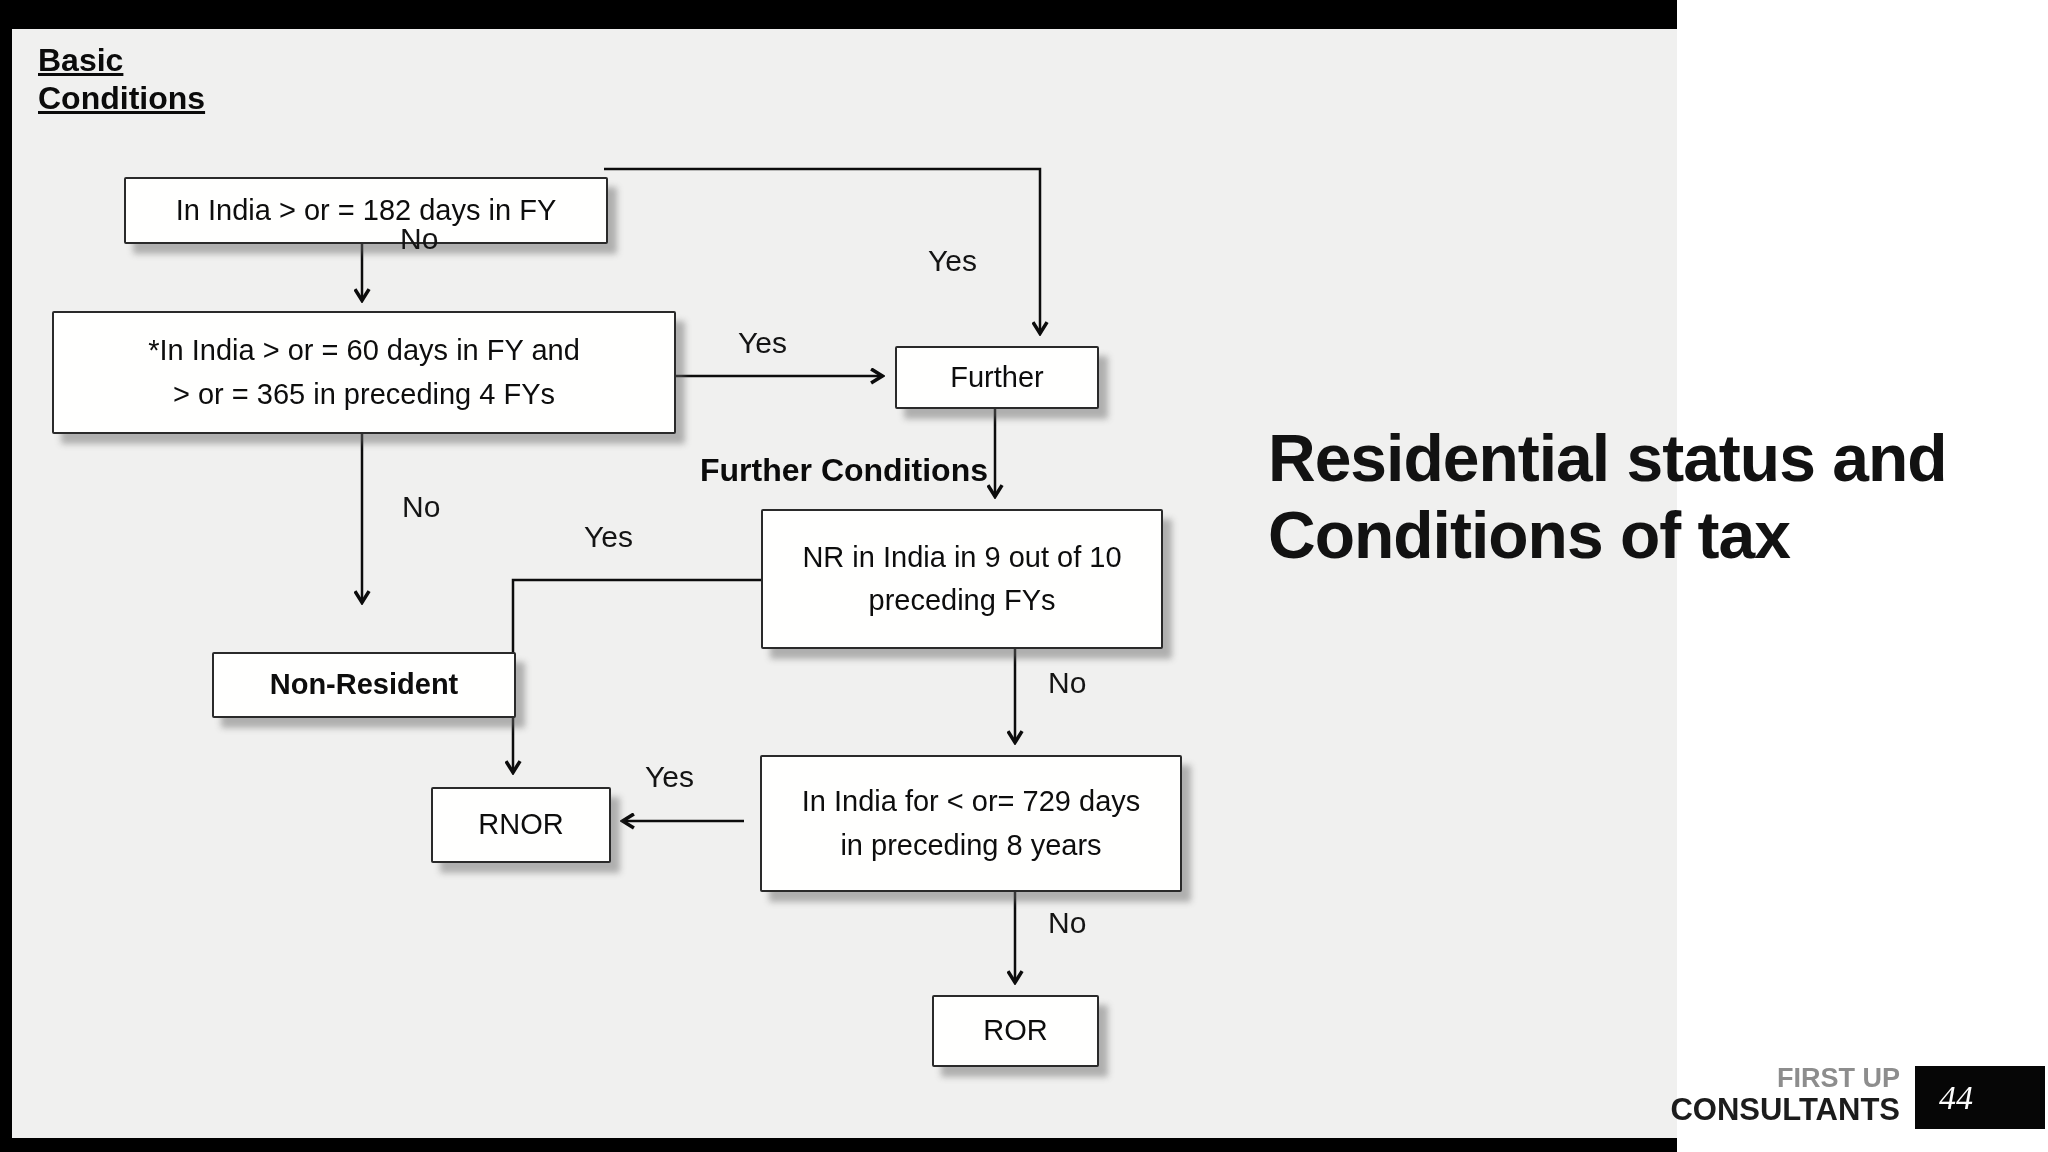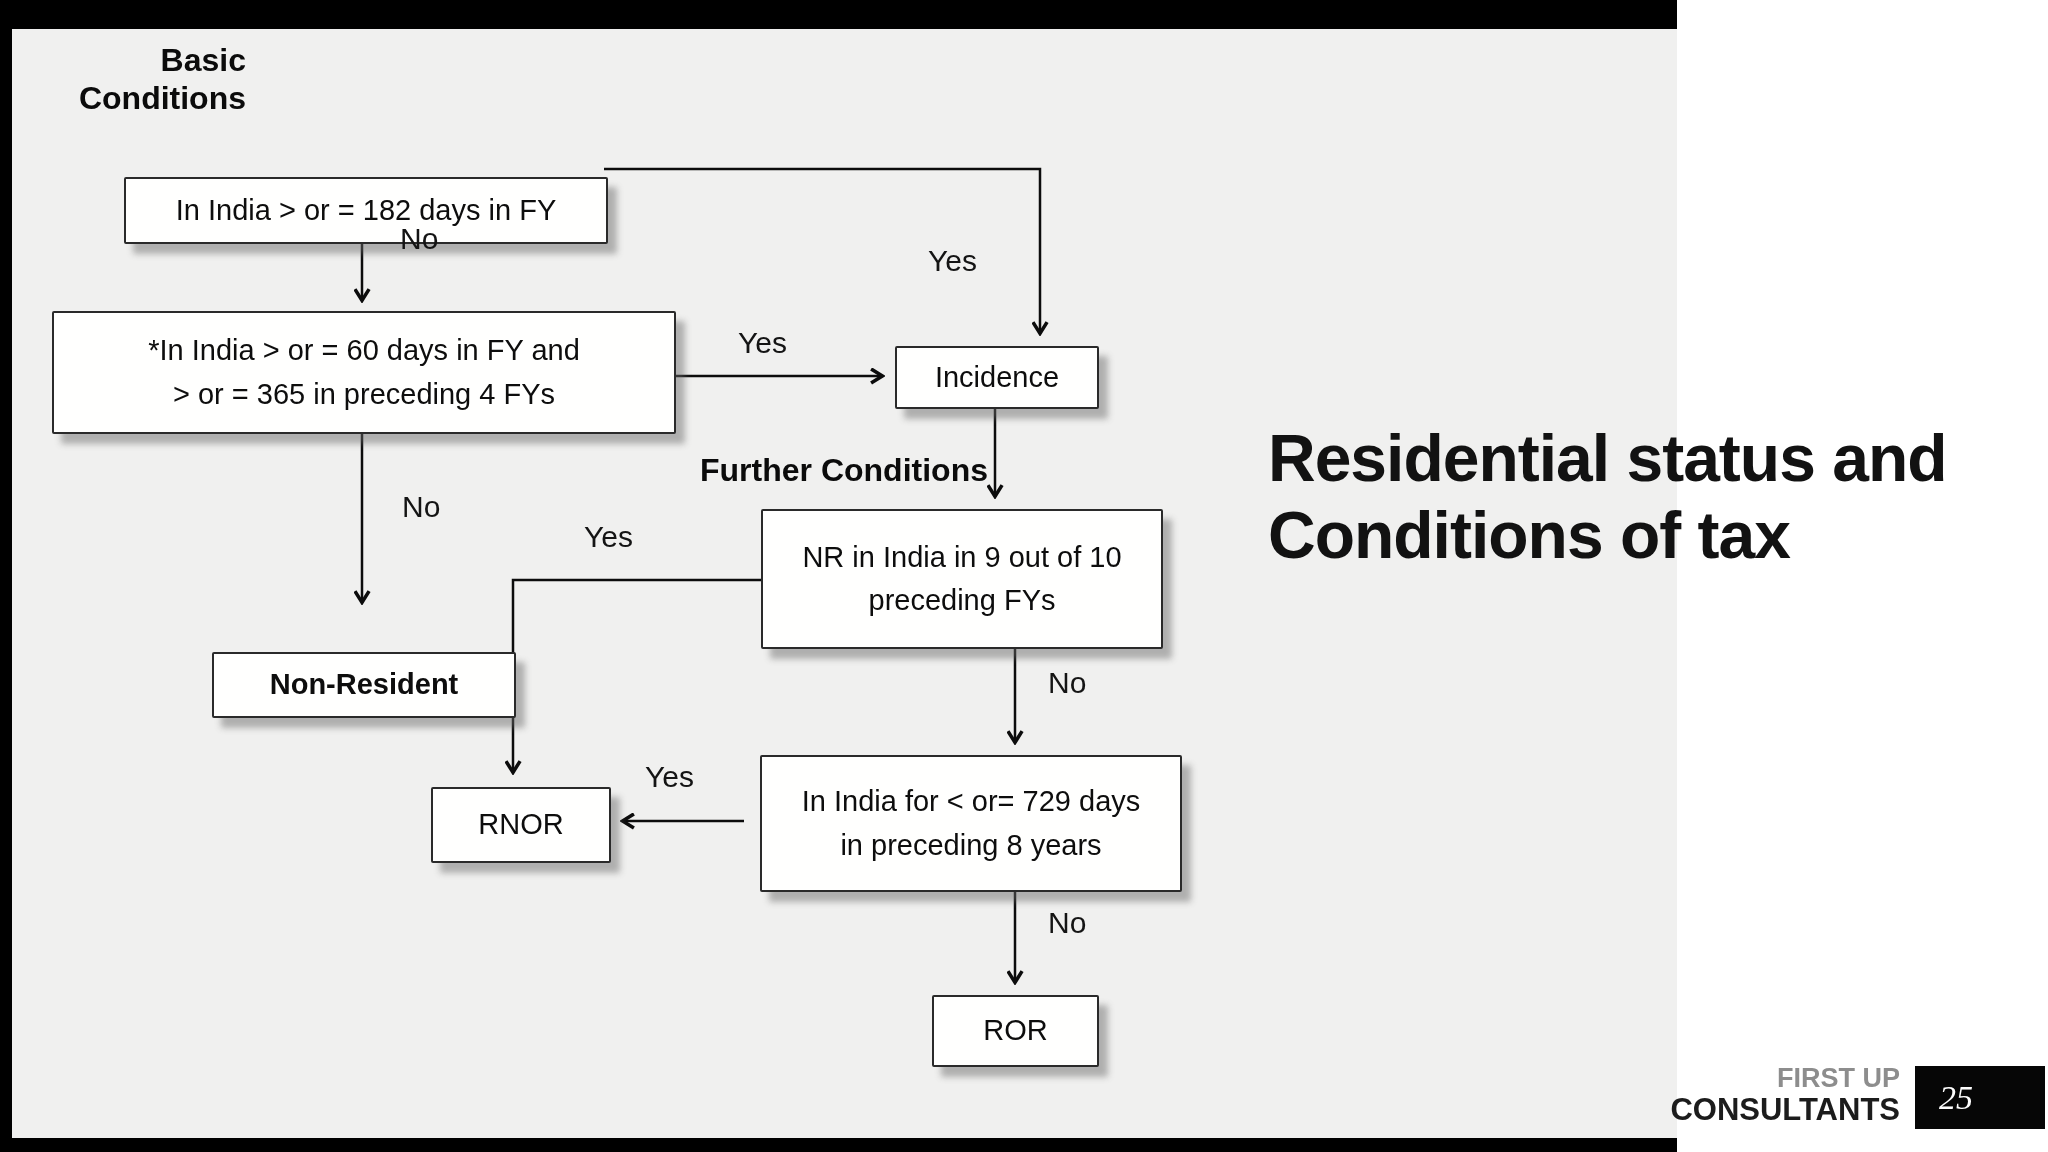--- a/index.html
+++ b/index.html
@@ -46,34 +46,34 @@
       <path d="M604 169 H1040 V332" marker-end="url(#arrowhead)"></path>
       <path d="M672 376 H881" marker-end="url(#arrowhead)"></path>
       <path d="M362 430 V601" marker-end="url(#arrowhead)"></path>
       <path d="M995 406 V495" marker-end="url(#arrowhead)"></path>
       <path d="M761 580 H513 V771" marker-end="url(#arrowhead)"></path>
       <path d="M1015 646 V741" marker-end="url(#arrowhead)"></path>
       <path d="M744 821 H624" marker-end="url(#arrowhead)"></path>
       <path d="M1015 889 V981" marker-end="url(#arrowhead)"></path>
     </svg>
 
-    <div class="section-heading" style="left:38px;top:42px;width:208px;text-align:right;">Basic Conditions</div>
+    <div class="section-heading" style="left:38px;top:42px;width:208px;text-align:left;text-decoration:underline;">Basic Conditions</div>
 
     <div class="node" style="left:124px;top:140px;width:480px;height:63px;margin-top:37px;">
       <span>In India &gt; or = 182 days in FY</span>
       <span></span>
     </div>
 
     <div class="node" style="left:52px;top:311px;width:620px;height:119px;">
       <span>*In India &gt; or = 60 days in FY and</span>
       <span>&gt; or = 365 in preceding 4 FYs</span>
     </div>
 
     <div class="node" style="left:895px;top:346px;width:200px;height:59px;">
-      <span>Incidence</span>
+      <span>Further</span>
       <span></span>
     </div>
 
     <div class="section-heading" style="left:700px;top:452px;width:330px;white-space:nowrap;">Further Conditions</div>
 
     <div class="node bold" style="left:212px;top:615px;width:300px;height:62px;margin-top:37px;">
       <span>Non-Resident</span>
       <span></span>
     </div>
 
@@ -111,16 +111,16 @@
   </div>
 
   <div class="slide-title">Residential status and Conditions of tax</div>
 
   <div class="brand">
     <div class="brand-top">FIRST UP</div>
     <div class="brand-bottom">CONSULTANTS</div>
   </div>
 
   <div class="page-box">
-    <div class="page-num">25</div>
+    <div class="page-num">44</div>
   </div>
 
 </div>
 
 </body></html>

